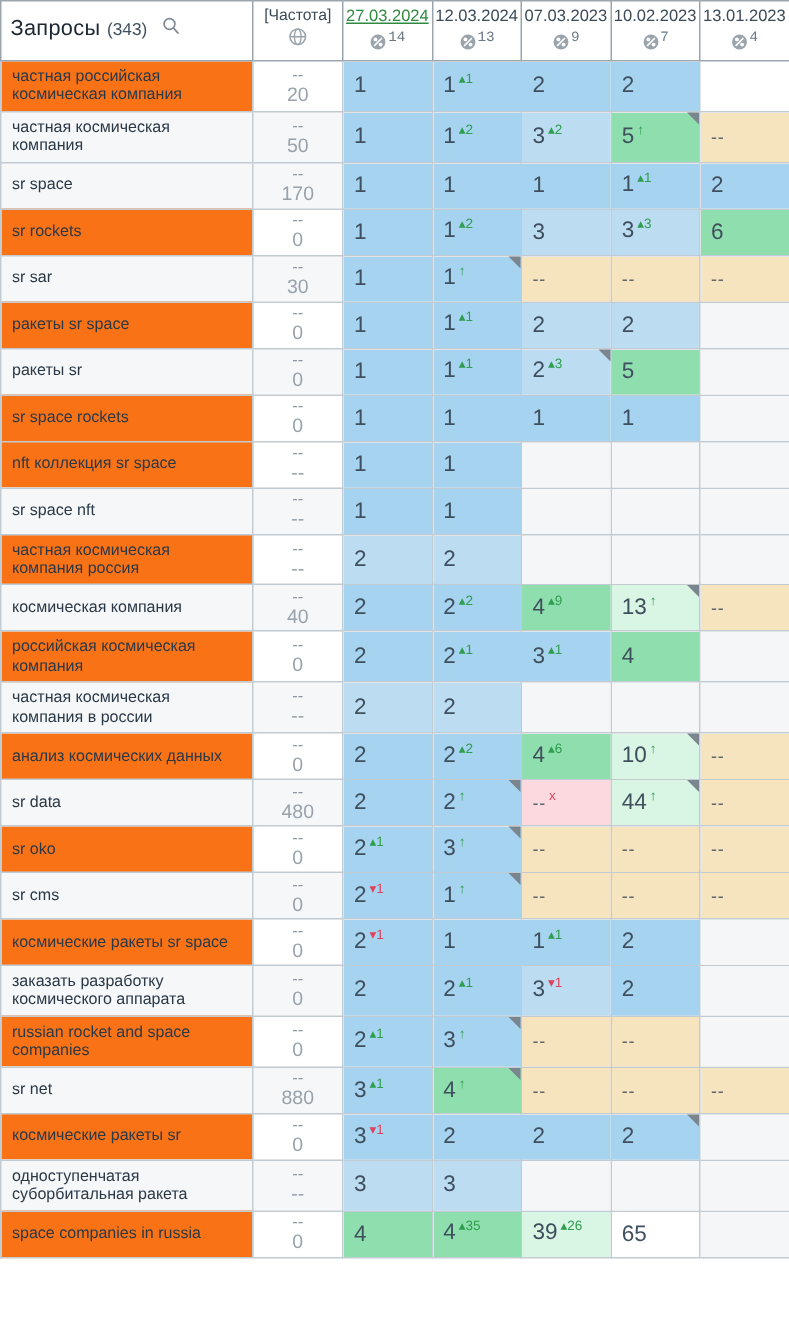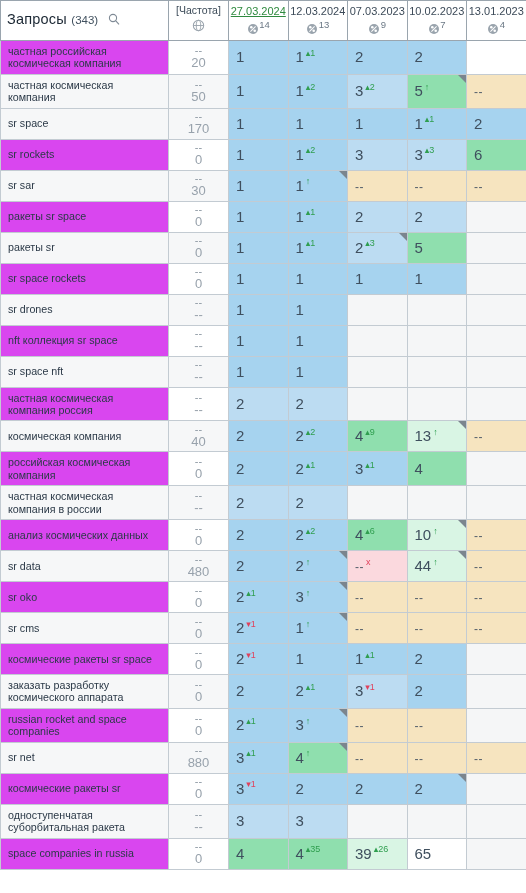--- a/index.html
+++ b/index.html
@@ -30,26 +30,26 @@
   .q-count { font-size: 11.5px; font-weight: normal; color: #40505e; }
   .mag { display:inline-block; vertical-align: middle; margin-left: 5px; }
   th.h-freq { width: 60px; text-align: center; padding: 3px 2px 4px; }
   .freq-lbl { font-size: 10.5px; color: #3b4a57; display:block; line-height: 13px; }
   .globe { display:block; margin: 1px auto 0; }
   th.h-date { width: 59.5px; text-align: center; padding: 3px 1px 3px; }
   .d-txt { font-size: 11px; color: #3c4a58; line-height: 13px; display:block; white-space: nowrap; }
   .d-txt.cur { color: #2f8a3f; text-decoration: underline; }
   .d-sub { display: block; line-height: 12px; margin-top: 1px; white-space: nowrap; }
   .pct-badge { display:inline-block; vertical-align: middle; }
-  .d-num { font-size: 9.5px; color: #6b7885; vertical-align: super; margin-left: .5px; }
+  .d-num { font-size: 9.5px; color: #6b7885; vertical-align: super; margin-left: .5px; font-family: Liberation Mono, monospace; }
 
   
   tbody td { border: 1px solid #c3cbd2; padding: 0; }
   td.kw {
-    width: 168px; background: #d946ef; color: #2b3947;
+    width: 168px; background: #f97316; color: #2b3947;
     font-size: 10.7px; line-height: 12.4px;
     padding: 4px 6px 4px 7px; vertical-align: middle;
   }
   tr.alt td.kw { background: #f6f7f8; }
   td.freq {
     width: 60px; text-align: center; background:#ffffff; vertical-align: middle;
     padding: 2px 0 3px;
   }
   tr.alt td.freq { background:#f6f7f8; }
   .f-dash { display:block; font-size: 11px; color:#8d98a3; line-height: 10px; }
@@ -269,32 +269,20 @@
           <td class="freq">
             <span class="f-dash">--</span>
             <span class="f-val">0</span>
           </td>
           <td class="rank c-blue"><span class="rv">1</span></td>
           <td class="rank c-blue"><span class="rv">1</span></td>
           <td class="rank c-blue"><span class="rv">1</span></td>
           <td class="rank c-blue"><span class="rv">1</span></td>
           <td class="rank c-empty"></td>
         </tr>
-        <tr class="alt">
-          <td class="kw">sr drones</td>
-          <td class="freq">
-            <span class="f-dash">--</span>
-            <span class="f-val">--</span>
-          </td>
-          <td class="rank c-blue"><span class="rv">1</span></td>
-          <td class="rank c-blue"><span class="rv">1</span></td>
-          <td class="rank c-empty"></td>
-          <td class="rank c-empty"></td>
-          <td class="rank c-empty"></td>
-        </tr>
         <tr>
           <td class="kw">nft коллекция sr space</td>
           <td class="freq">
             <span class="f-dash">--</span>
             <span class="f-val">--</span>
           </td>
           <td class="rank c-blue"><span class="rv">1</span></td>
           <td class="rank c-blue"><span class="rv">1</span></td>
           <td class="rank c-empty"></td>
           <td class="rank c-empty"></td>

